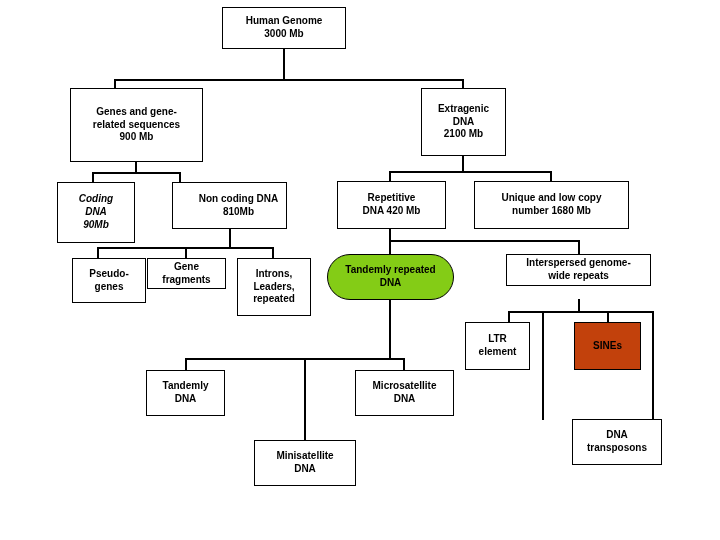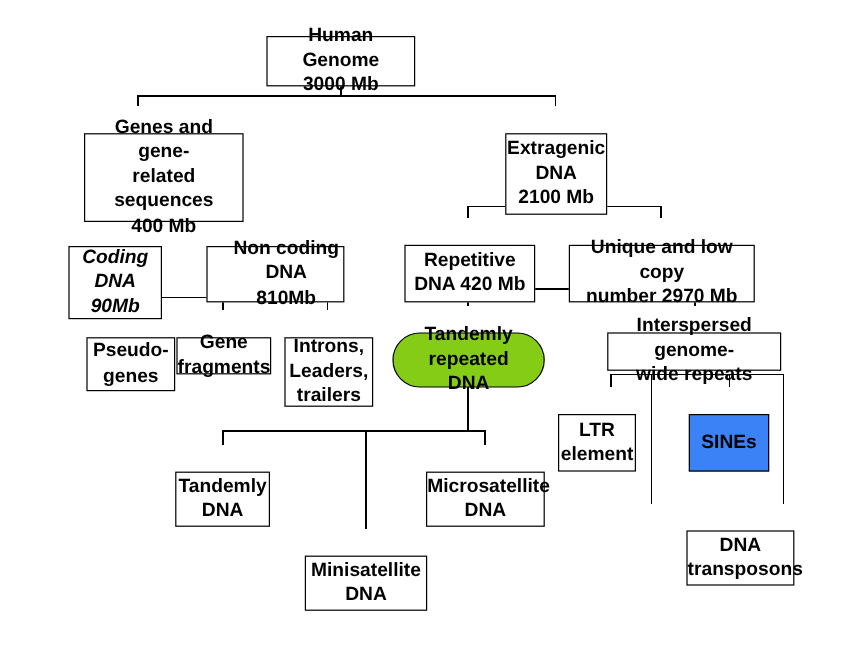--- a/index.html
+++ b/index.html
@@ -29,24 +29,23 @@
     box-sizing: border-box;
     border: 1px solid #000000;
     background: #ffffff;
     display: flex;
     align-items: center;
     justify-content: center;
     text-align: center;
     color: #000000;
     font-family: "Liberation Sans", sans-serif;
     font-weight: bold;
-    font-size: 16px;
+    font-size: 10px;
     line-height: 1.28;
     z-index: 2;
-    margin-top: 23px;
   }
   .node .label {
     display: block;
     width: 100%;
     padding: 0 3px;
     white-space: pre-line;
   }
 </style>
 </head>
 <body>
@@ -95,21 +94,21 @@
     <polyline points="653,312 653,419"></polyline>
   </svg>
 
   <div class="node" style="left: 222px; top: 7px; width: 124px; height: 42px; border-color: rgb(0, 0, 0); color: rgb(0, 0, 0); background: rgb(255, 255, 255);">
     <span class="label">Human Genome
 3000 Mb</span>
   </div>
   <div class="node" style="left: 70px; top: 88px; width: 133px; height: 74px; border-color: rgb(0, 0, 0); color: rgb(0, 0, 0); background: rgb(255, 255, 255);">
     <span class="label">Genes and gene-
 related sequences
-400 Mb</span>
+900 Mb</span>
   </div>
   <div class="node" style="left: 421px; top: 88px; width: 85px; height: 68px; border-color: rgb(0, 0, 0); color: rgb(0, 0, 0); background: rgb(255, 255, 255);">
     <span class="label">Extragenic
 DNA
 2100 Mb</span>
   </div>
   <div class="node" style="left: 57px; top: 182px; width: 78px; height: 61px; border-color: rgb(0, 0, 0); color: rgb(0, 0, 0); background: rgb(255, 255, 255); font-style: italic;">
     <span class="label">Coding
 DNA
 90Mb</span>
@@ -117,48 +116,48 @@
   <div class="node" style="left: 172px; top: 182px; width: 115px; height: 47px; border-color: rgb(0, 0, 0); color: rgb(0, 0, 0); background: rgb(255, 255, 255); padding-left: 18px;">
     <span class="label">Non coding DNA
 810Mb</span>
   </div>
   <div class="node" style="left: 337px; top: 181px; width: 109px; height: 48px; border-color: rgb(0, 0, 0); color: rgb(0, 0, 0); background: rgb(255, 255, 255);">
     <span class="label">Repetitive
 DNA 420 Mb</span>
   </div>
   <div class="node" style="left: 474px; top: 181px; width: 155px; height: 48px; border-color: rgb(0, 0, 0); color: rgb(0, 0, 0); background: rgb(255, 255, 255);">
     <span class="label">Unique and low copy
-number 2970 Mb</span>
+number 1680 Mb</span>
   </div>
   <div class="node" style="left: 72px; top: 258px; width: 74px; height: 45px; border-color: rgb(0, 0, 0); color: rgb(0, 0, 0); background: rgb(255, 255, 255);">
     <span class="label">Pseudo-
 genes</span>
   </div>
   <div class="node" style="left: 147px; top: 258px; width: 79px; height: 31px; border-color: rgb(0, 0, 0); color: rgb(0, 0, 0); background: rgb(255, 255, 255);">
     <span class="label">Gene
 fragments</span>
   </div>
   <div class="node" style="left: 237px; top: 258px; width: 74px; height: 58px; border-color: rgb(0, 0, 0); color: rgb(0, 0, 0); background: rgb(255, 255, 255);">
     <span class="label">Introns,
 Leaders,
-trailers</span>
+repeated</span>
   </div>
   <div class="node" style="left: 327px; top: 254px; width: 127px; height: 46px; border-color: rgb(0, 0, 0); color: rgb(0, 0, 0); background: #84cc16; border-radius: 23px;">
     <span class="label">Tandemly repeated
 DNA</span>
   </div>
   <div class="node" style="left: 506px; top: 254px; width: 145px; height: 32px; border-color: rgb(0, 0, 0); color: rgb(0, 0, 0); background: rgb(255, 255, 255);">
     <span class="label">Interspersed genome-
 wide repeats</span>
   </div>
   <div class="node" style="left: 465px; top: 322px; width: 65px; height: 48px; border-color: rgb(0, 0, 0); color: rgb(0, 0, 0); background: rgb(255, 255, 255);">
     <span class="label">LTR
 element</span>
   </div>
-  <div class="node" style="left: 574px; top: 322px; width: 67px; height: 48px; border-color: rgb(0, 0, 0); color: rgb(0, 0, 0); background: #3b82f6;">
+  <div class="node" style="left: 574px; top: 322px; width: 67px; height: 48px; border-color: rgb(0, 0, 0); color: rgb(0, 0, 0); background: #c2410c;">
     <span class="label">SINEs</span>
   </div>
   <div class="node" style="left: 146px; top: 370px; width: 79px; height: 46px; border-color: rgb(0, 0, 0); color: rgb(0, 0, 0); background: rgb(255, 255, 255);">
     <span class="label">Tandemly
 DNA</span>
   </div>
   <div class="node" style="left: 355px; top: 370px; width: 99px; height: 46px; border-color: rgb(0, 0, 0); color: rgb(0, 0, 0); background: rgb(255, 255, 255);">
     <span class="label">Microsatellite
 DNA</span>
   </div>

